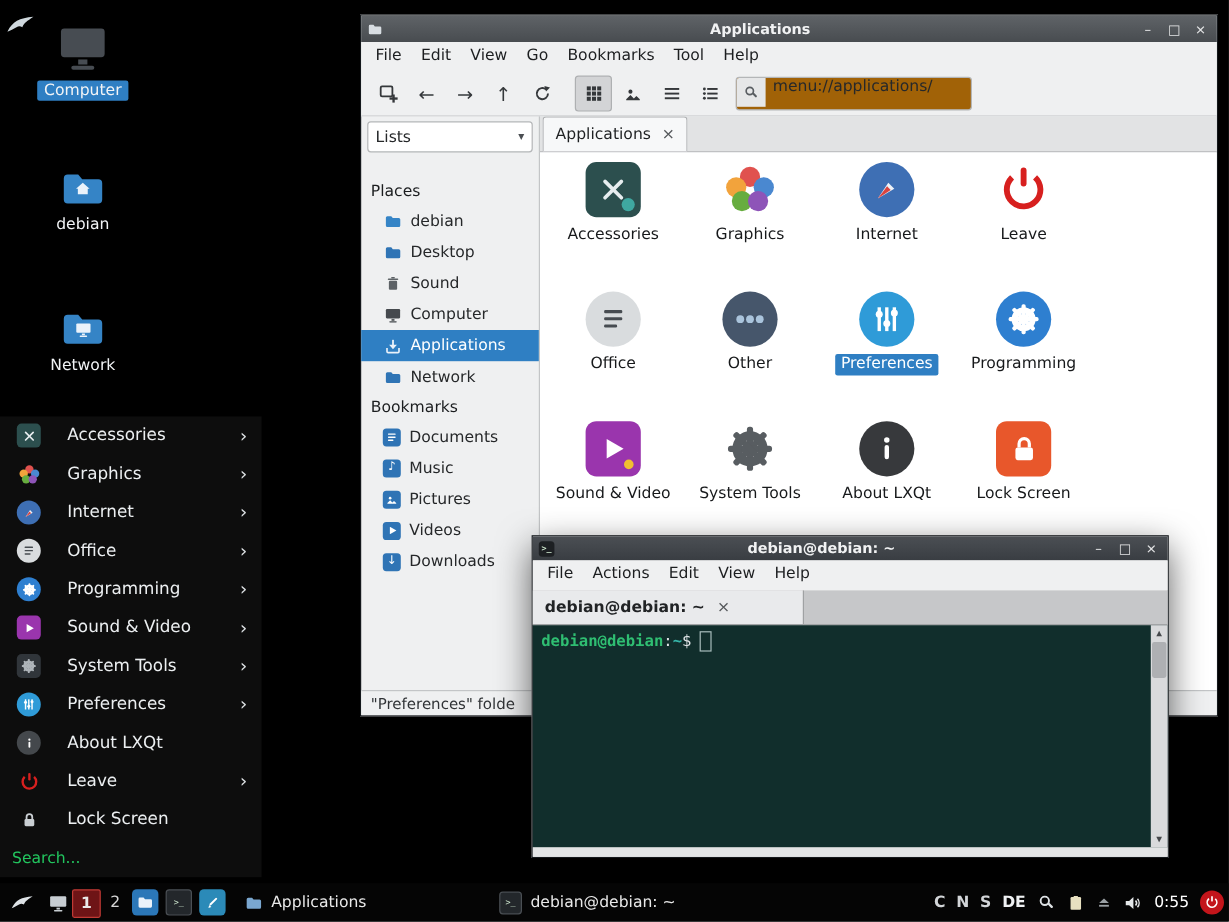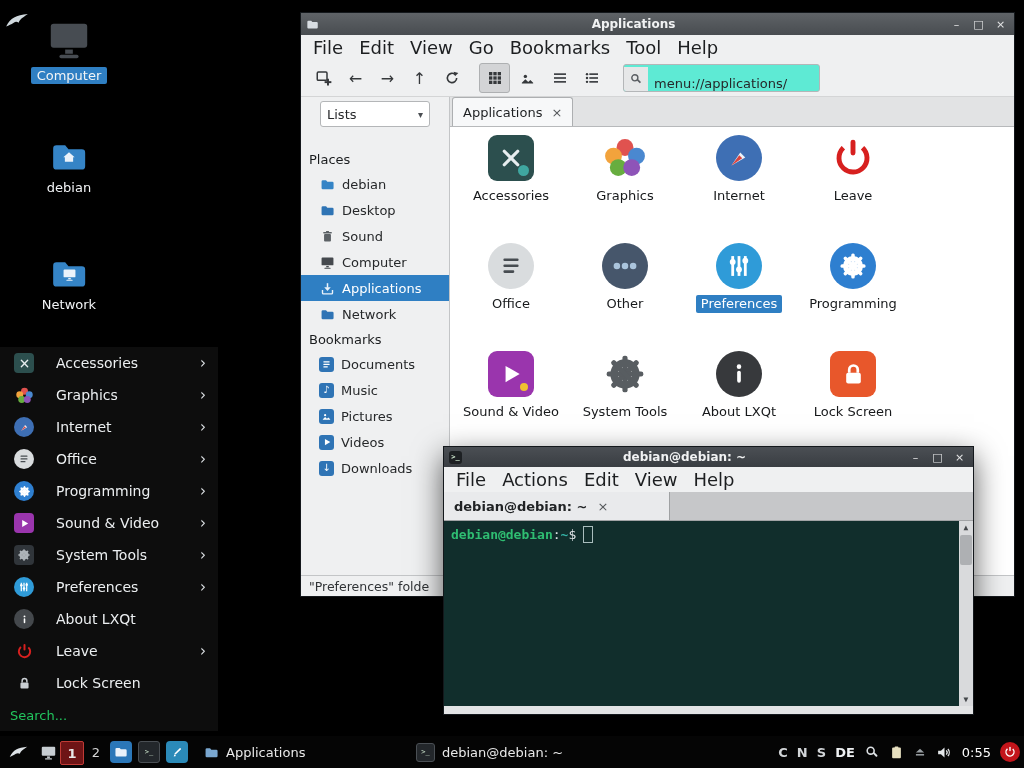--- a/index.html
+++ b/index.html
@@ -6,37 +6,37 @@
   body{width:1024px;height:768px;background:#000;font-family:"DejaVu Sans","Liberation Sans",sans-serif;position:relative;overflow:hidden}
   #screen{position:absolute;left:0;top:0;width:1024px;height:768px;background:#000;overflow:hidden}
   svg{display:block}
   .hiddefs{position:absolute;width:0;height:0;overflow:hidden}
 
   
   .win{position:absolute;background:#eff0f1;border:1px solid #14181c;box-shadow:0 10px 28px rgba(0,0,0,.65);display:flex;flex-direction:column}
   .titlebar{display:flex;align-items:center;padding:0 5px;gap:5px;color:#f1f2f3;font-size:12px;font-weight:bold}
   .titlebar .t{flex:1;text-align:center}
   .wbtn{width:17px;height:14px;display:flex;align-items:center;justify-content:center;font-size:11px;font-weight:normal;color:#e4e5e6}
-  .menubar{display:flex;align-items:center;padding:0 4px;font-size:18px;color:#1c1e20;background:#eff0f1}
+  .menubar{display:flex;align-items:flex-start;padding:0 4px;font-size:13px;color:#1c1e20;background:#eff0f1}
   .menubar>span{padding:4px 8px}
 
   
   #fm{left:300px;top:12px;width:713px;height:583px;z-index:10}
   #fm .titlebar{height:22px;background:linear-gradient(#5f6367,#484c50)}
   #fm .menubar{height:25px}
   #fm .toolbar{height:36px;display:flex;align-items:center;padding:0 8px;gap:3px;background:#eff0f1;border-bottom:1px solid #d4d5d6}
   .tbtn{width:29px;height:28px;display:flex;align-items:center;justify-content:center;color:#35383b;font-size:16px;border-radius:3px}
   .tbtn.pressed{background:#d3d4d6;border:1px solid #aeb0b2}
-  .pathbar{width:195px;height:26px;background:#5eead4;border:1px solid #b4b6b8;border-radius:3px;display:flex;align-items:flex-end;margin-left:14px;overflow:hidden}
+  .pathbar{width:195px;height:26px;background:#a16207;border:1px solid #b4b6b8;border-radius:3px;display:flex;align-items:flex-start;margin-left:4px;overflow:hidden}
   .pathbar .pico{width:24px;height:24px;background:#e6e7e8;display:flex;align-items:center;justify-content:center;color:#5a5e62}
   .pathbar .ptext{font-size:13px;color:#26282a;padding-left:6px;white-space:nowrap}
   .dsbtn{height:28px;margin-left:8px;padding:0 14px;display:flex;align-items:center;background:linear-gradient(#fdfdfd,#eff0f1);border:1px solid #b4b6b8;border-radius:3px;font-size:13px;color:#1e2022}
   #fm .fbody{flex:1;display:flex;min-height:0}
   #fm .sidepanel{width:148px;border-right:1px solid #c3c5c7;display:flex;flex-direction:column;padding-top:4px}
-  .combo{height:24px;margin:0 19px;background:#fff;border:1px solid #b4b6b8;border-radius:3px;display:flex;align-items:center;padding:0 6px;font-size:13px;color:#26282a}
+  .combo{height:24px;margin:0 5px;background:#fff;border:1px solid #b4b6b8;border-radius:3px;display:flex;align-items:center;padding:0 6px;font-size:13px;color:#26282a}
   .combo .carr{margin-left:auto;font-size:10px;color:#4a4e52}
   .tree{margin-top:20px;font-size:13px;color:#26282a}
   .trow{height:26px;display:flex;align-items:center;gap:7px;padding-left:18px}
   .trow.sel{background:#2f7fc3;color:#fff}
   .thead{height:24px;display:flex;align-items:center;padding-left:8px;color:#1b1d1f}
   .fmain{flex:1;display:flex;flex-direction:column;min-width:0}
   .tabbar{height:29px;background:#e2e3e4;border-bottom:1px solid #b7b9bb;display:flex;align-items:flex-end;padding-left:2px}
   .tab{height:28px;background:#f7f8f9;border:1px solid #adafb1;border-bottom:none;border-radius:3px 3px 0 0;display:flex;align-items:center;gap:9px;padding:0 10px;font-size:13px;color:#1e2022}
   .tab .tclose{color:#55585b;font-size:13px}
   .iconview{flex:1;background:#fff;position:relative;overflow:hidden}

